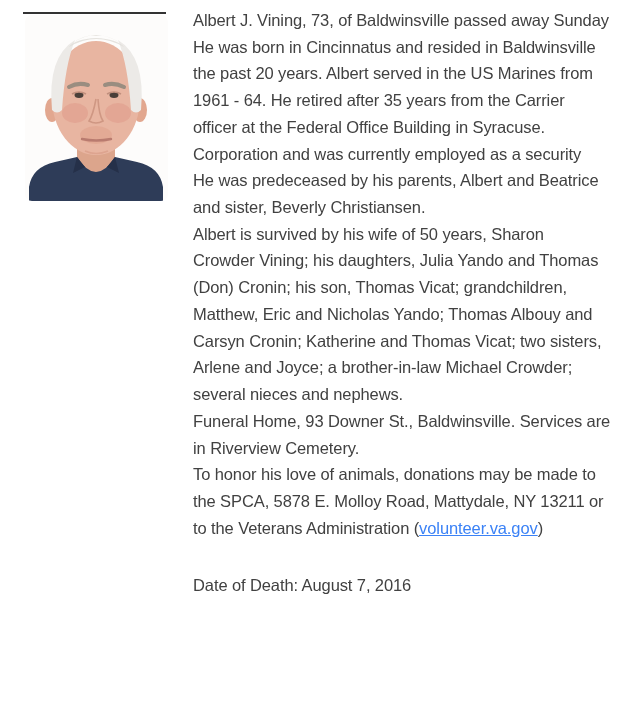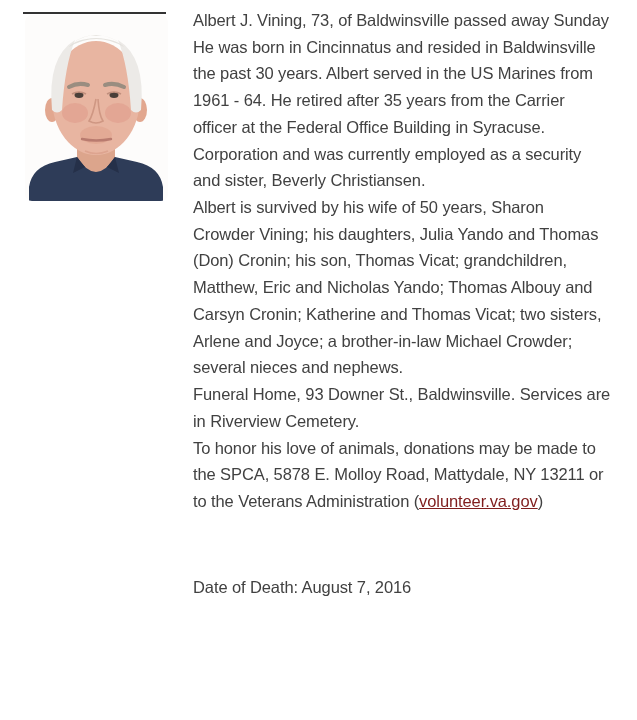--- a/index.html
+++ b/index.html
@@ -26,21 +26,21 @@
     position: absolute; left: 193px; top: 7px; right: 6px;
   }
   .line {
     height: 26.72px; line-height: 26.72px;
     font-size: 16.5px; letter-spacing: -0.1px;
     white-space: nowrap;
   }
   .line a { text-decoration: underline; cursor: pointer; }
 
   .date-line {
-    margin-top: 59px;
+    margin-top: 31px;
     height: 26.72px; line-height: 26.72px;
     font-size: 16.5px; letter-spacing: -0.1px;
     white-space: nowrap;
   }
 </style>
 </head>
 <body style="color: rgb(65, 65, 65);">
 
 <div class="page">
 
@@ -84,34 +84,35 @@
       <path d="M57 124 Q71 127 86 124" stroke="#b97b6f" stroke-width="2.4" fill="none" stroke-linecap="round"></path>
 
       <path d="M60 136 Q71 141 83 136" stroke="#d99d87" stroke-width="1.4" fill="none" opacity="0.7"></path>
     </svg>
   </div>
 
   <div class="content">
     <div>
         <div class="line">Albert J. Vining, 73, of Baldwinsville passed away Sunday</div>
         <div class="line">He was born in Cincinnatus and resided in Baldwinsville</div>
-        <div class="line">the past 30 years. Albert served in the US Marines from</div>
+        <div class="line">the past 20 years. Albert served in the US Marines from</div>
         <div class="line">1961 - 64. He retired after 35 years from the Carrier</div>
         <div class="line">officer at the Federal Office Building in Syracuse.</div>
         <div class="line">Corporation and was currently employed as a security</div>
+        <div class="line">He was predeceased by his parents, Albert and Beatrice</div>
         <div class="line">and sister, Beverly Christiansen.</div>
         <div class="line">Albert is survived by his wife of 50 years, Sharon</div>
         <div class="line">Crowder Vining; his daughters, Julia Yando and Thomas</div>
         <div class="line">(Don) Cronin; his son, Thomas Vicat; grandchildren,</div>
         <div class="line">Matthew, Eric and Nicholas Yando; Thomas Albouy and</div>
         <div class="line">Carsyn Cronin; Katherine and Thomas Vicat; two sisters,</div>
         <div class="line">Arlene and Joyce; a brother-in-law Michael Crowder;</div>
         <div class="line">several nieces and nephews.</div>
         <div class="line">Funeral Home, 93 Downer St., Baldwinsville. Services are</div>
         <div class="line">in Riverview Cemetery.</div>
         <div class="line">To honor his love of animals, donations may be made to</div>
         <div class="line">the SPCA, 5878 E. Molloy Road, Mattydale, NY 13211 or</div>
-        <div class="line"><span>to the Veterans Administration (</span><a href="#" style="color: #7f1d1d;">volunteer.va.gov</a><span>)</span></div>
+        <div class="line"><span>to the Veterans Administration (</span><a href="#" style="color: #3b82f6;">volunteer.va.gov</a><span>)</span></div>
       </div>
     <div class="date-line">Date of Death: August 7, 2016</div>
   </div>
 
 </div>
 
 </body></html>

